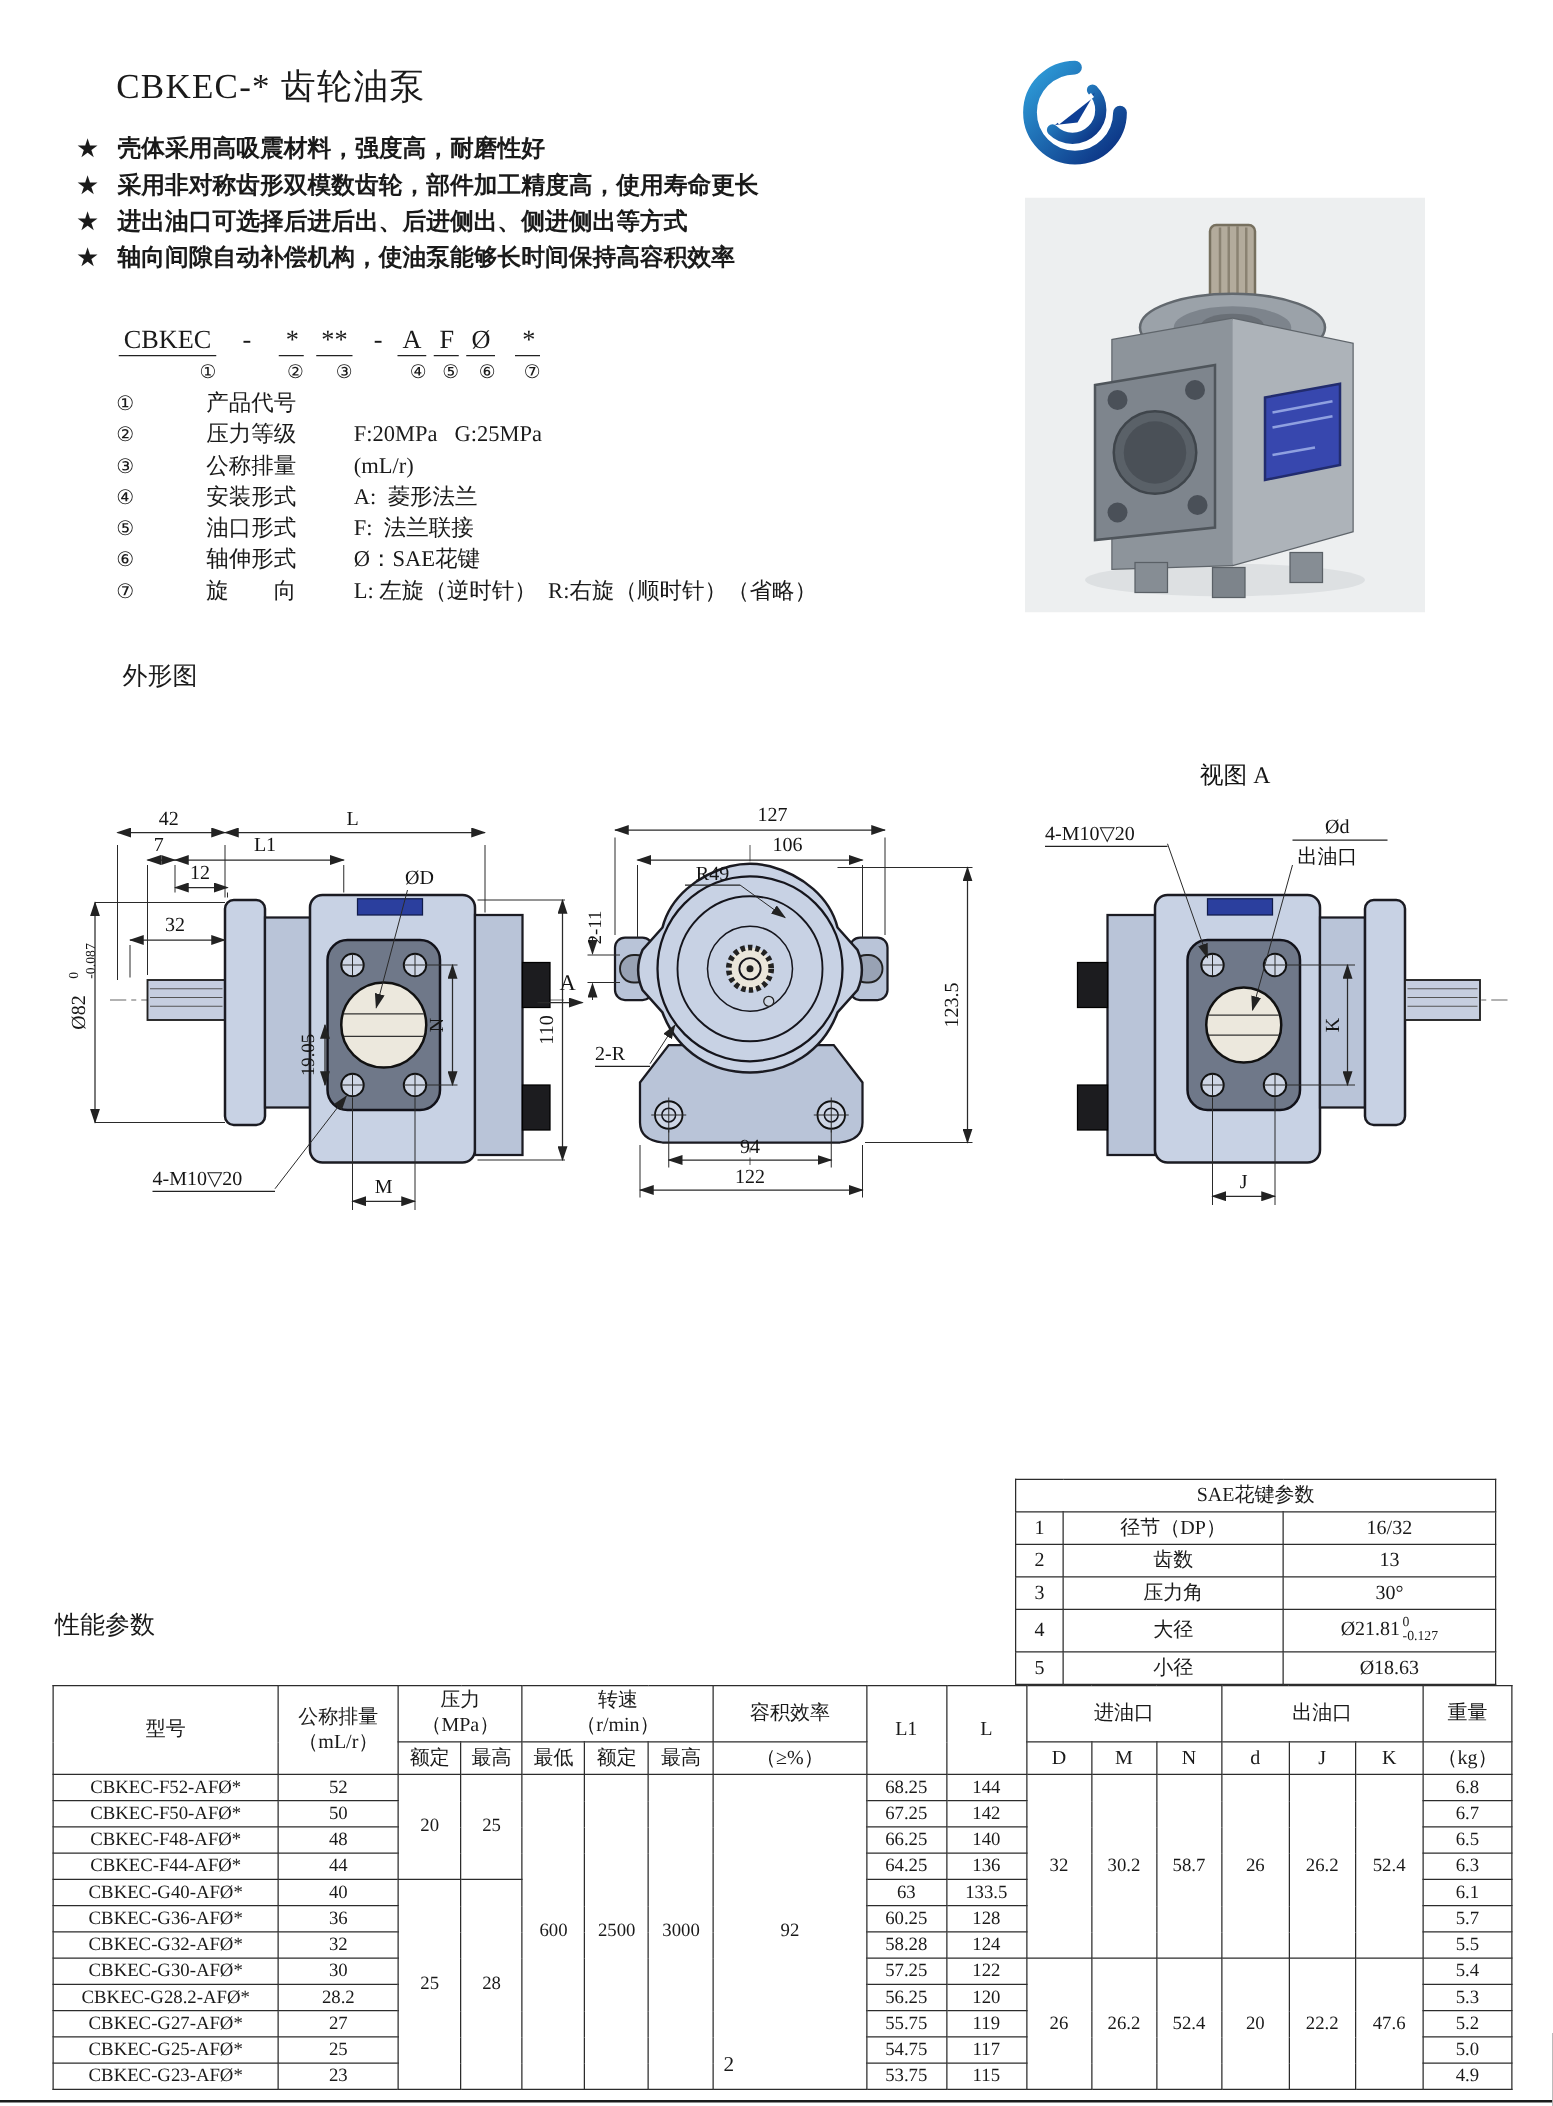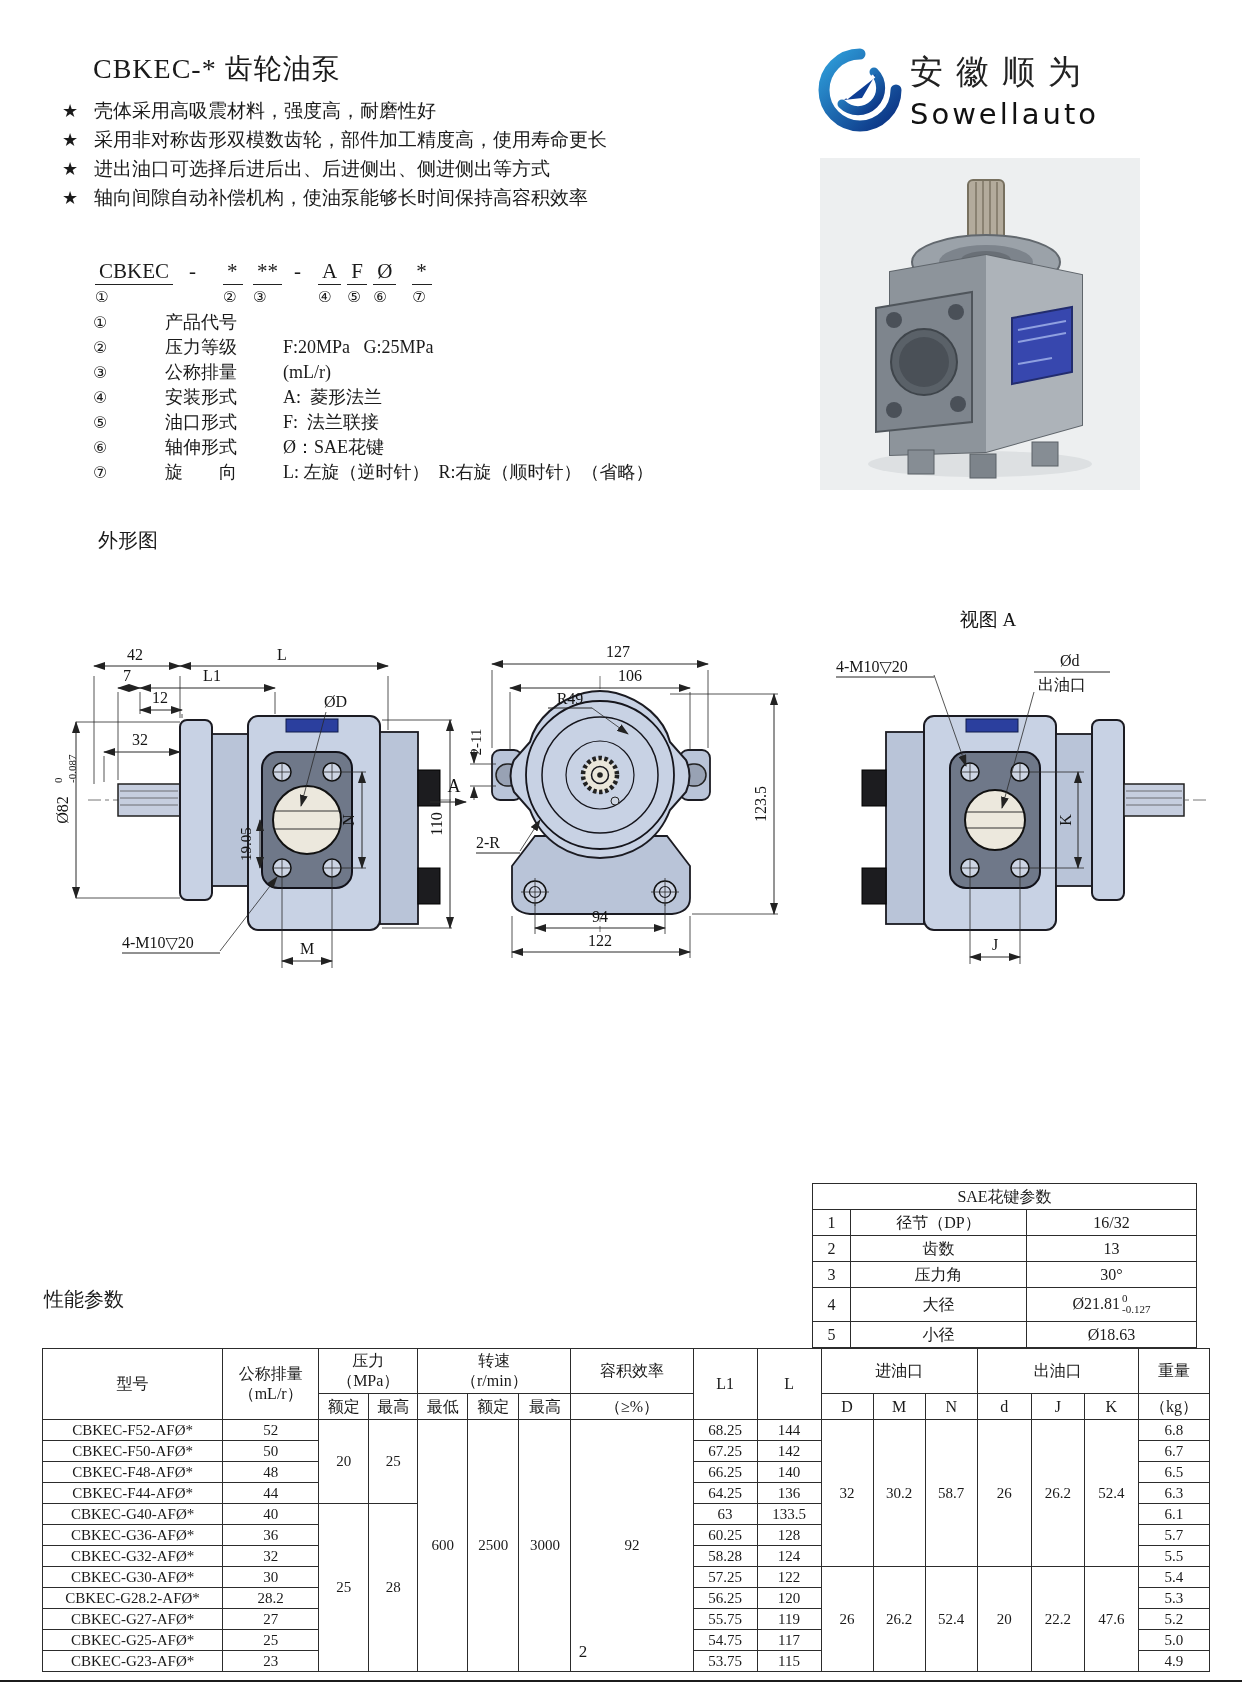--- a/index.html
+++ b/index.html
@@ -6,27 +6,27 @@
   .page{position:relative;width:1242px;height:1685px;background:#fff;margin:0 auto;
     font-family:"Liberation Serif","DejaVu Serif",serif;color:#1a1a1a;overflow:hidden;}
   .abs{position:absolute;}
   
   .title{left:93px;top:50px;font-size:28px;letter-spacing:1px;text-align:right;}
   .logo{left:816px;top:46px;display:flex;align-items:center;gap:6px;}
   .logo .txt .cn{font-family:"DejaVu Sans","Liberation Sans",sans-serif;font-size:33px;letter-spacing:13px;color:#222;white-space:nowrap;}
   .logo .txt .en{font-family:"DejaVu Sans","Liberation Sans",sans-serif;font-size:29px;letter-spacing:3px;color:#111;margin-top:2px;}
   
   .features{left:62px;top:100px;list-style:none;margin:0;padding:0;}
-  .features li{height:29px;line-height:21px;font-size:19px;white-space:nowrap;}
+  .features li{height:29px;line-height:38px;font-size:19px;white-space:nowrap;font-weight:bold;}
   .features .star{display:inline-block;width:32px;font-size:18px;}
   
   .mspec{left:93px;top:252px;font-size:18px;}
   .mspec .h{font-size:20px;}
   .codeline{display:flex;align-items:flex-start;margin-top:7px;font-size:21px;}
-  .seg{text-align:left;padding:0 2px;}
+  .seg{text-align:right;padding:0 2px;}
   .seg .t{display:inline-block;border-bottom:1.5px solid #222;padding:0 4px;min-width:12px;}
   .seg.nl .t{border-bottom:none;}
   .seg .n{font-family:"DejaVu Sans",sans-serif;font-size:15px;margin-top:3px;height:18px;}
   .seg2{margin-left:8px}.seg3{margin-left:14px}.seg4{margin-left:6px}.seg5{margin-left:4px}
   .seg6{margin-left:4px}.seg7{margin-left:2px}.seg8{margin-left:2px}.seg9{margin-left:12px}
   .mitems{margin-top:4px;}
   .mrow{display:flex;height:25px;line-height:25px;white-space:pre;}
   .mrow .mn{width:30px;font-family:"DejaVu Sans",sans-serif;font-size:16px;}
   .mrow .ml{width:118px;margin-left:42px;}
   .sechead{font-size:20px;}
@@ -75,24 +75,20 @@
         <linearGradient id="lg" x1="0" y1="0" x2="1" y2="1">
           <stop offset="0" stop-color="#2fa0dc"></stop>
             <stop offset="1" stop-color="#0a2d7f"></stop>
         </linearGradient>
       </defs>
       <path d="M44,8 A36,36 0 1 0 80,44" fill="none" stroke="url(#lg)" stroke-width="11" stroke-linecap="round"></path>
       <path d="M58,26 A22,22 0 1 1 26,58" fill="none" stroke="url(#lg)" stroke-width="9" stroke-linecap="round"></path>
       <path d="M28,54 L60,28 L46,52 Z" fill="#0d3e95"></path>
       <path d="M30,52 L58,30" stroke="#fff" stroke-width="4"></path>
     </svg>
-    <div class="txt">
-      <div class="cn">安徽顺为</div>
-      <div class="en">Sowellauto</div>
-    </div>
   </div>
 
   <ul class="abs features">
     <li><span class="star">★</span><span>壳体采用高吸震材料，强度高，耐磨性好</span></li>
     <li><span class="star">★</span><span>采用非对称齿形双模数齿轮，部件加工精度高，使用寿命更长</span></li>
     <li><span class="star">★</span><span>进出油口可选择后进后出、后进侧出、侧进侧出等方式</span></li>
     <li><span class="star">★</span><span>轴向间隙自动补偿机构，使油泵能够长时间保持高容积效率</span></li>
   </ul>
 
   <div class="abs mspec">

